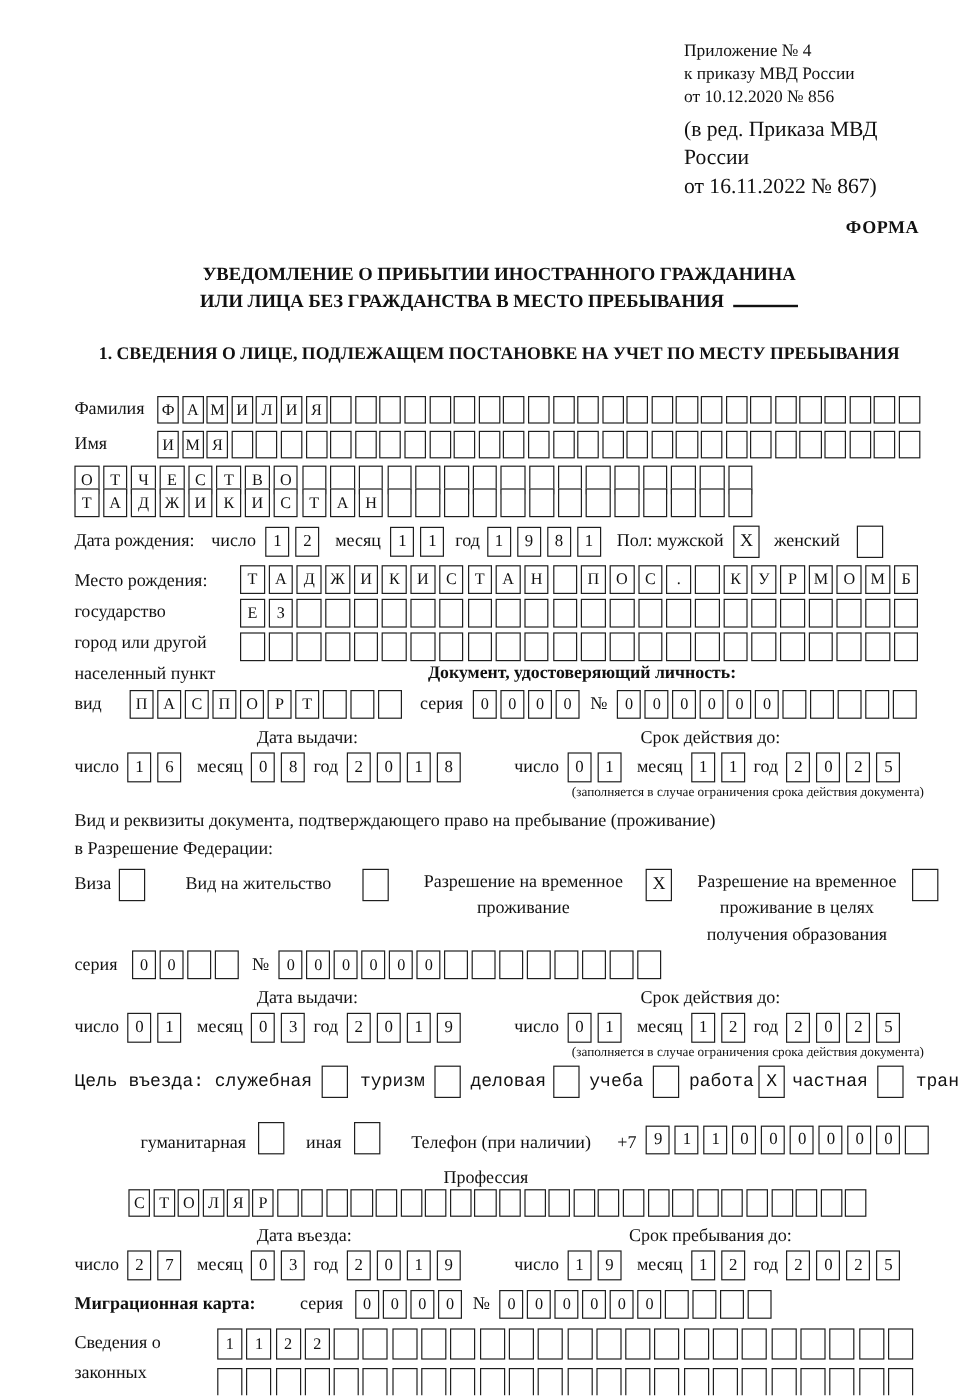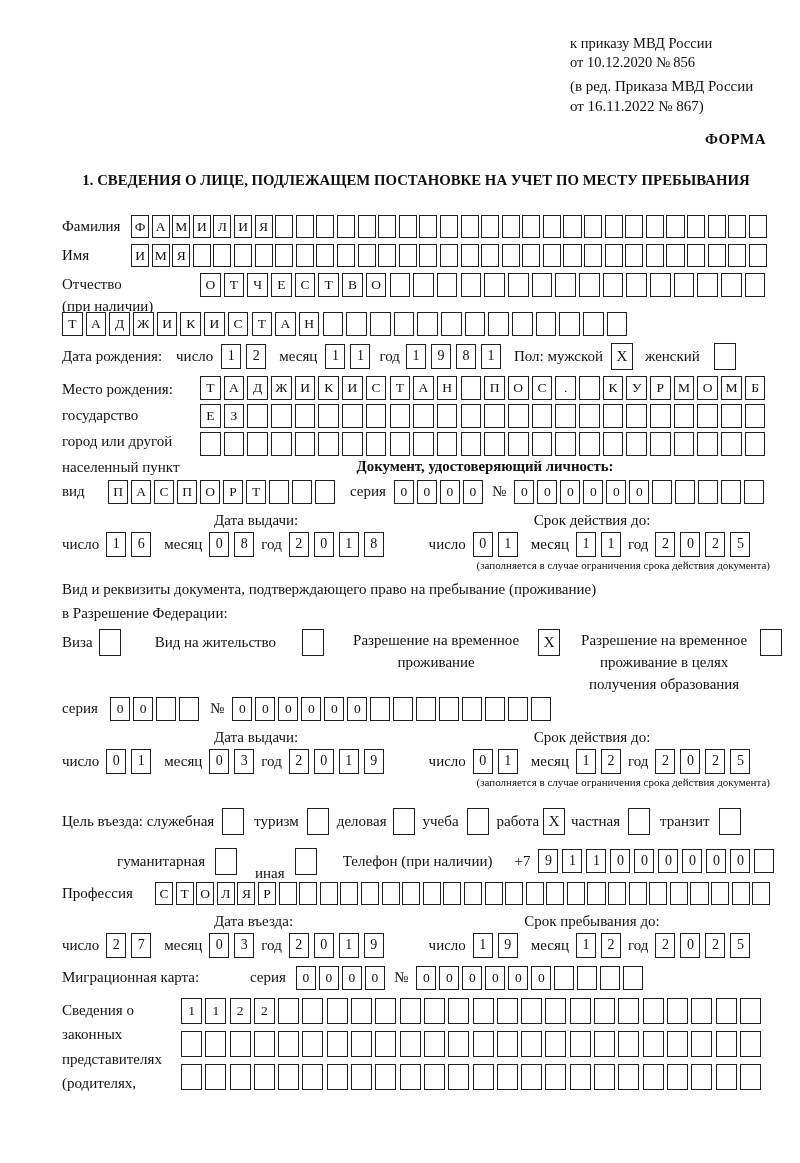--- a/index.html
+++ b/index.html
@@ -1,20 +1,20 @@
 <!DOCTYPE html>
 <html><head>
 <meta charset="utf-8">
 <style>
   html,body{margin:0;padding:0;background:#fff;}
   body{width:800px;height:1163px;font-family:"Liberation Serif","DejaVu Serif",serif;color:#111;}
   .page{box-sizing:border-box;width:800px;height:1163px;padding:34px 30px 0 62px;overflow:hidden;background:#fff;}
 
   .hdr{margin-left:508px;font-size:14.5px;line-height:1.32;}
-  .hdr .rev{font-size:15px;margin-top:5px;line-height:1.32;}
+  .hdr .rev{font-size:18px;margin-top:5px;line-height:1.32;}
   .forma{margin-top:14px;margin-left:508px;text-align:right;padding-right:4px;font-weight:bold;font-size:15px;letter-spacing:.5px;}
 
   .title{margin-top:18px;text-align:center;font-weight:bold;font-size:15.5px;line-height:1.5;}
   .uline{display:inline-block;width:54px;border-bottom:2px solid #111;height:13px;margin-left:8px;}
 
   .sec-head{margin-top:24px;text-align:center;font-weight:bold;font-size:14.8px;}
 
   .frow{display:flex;align-items:center;}
   .frow.top{align-items:flex-start;}
   .lbl{font-size:15px;flex:none;}
@@ -44,29 +44,34 @@
   .note{font-size:11px;text-align:right;margin-top:2px;}
 
   .ckcol{flex:none;text-align:center;font-size:15px;line-height:22px;}
 </style>
 </head>
 <body>
 
 <div class="page">
 
   <div class="hdr">
+    <div>Приложение № 4</div>
     <div>к приказу МВД России</div>
     <div>от 10.12.2020 № 856</div>
     <div class="rev">
       <div>(в ред. Приказа МВД России</div>
       <div>от 16.11.2022 № 867)</div>
     </div>
   </div>
   <div class="forma">ФОРМА</div>
 
+  <div class="title">
+    <div>УВЕДОМЛЕНИЕ О ПРИБЫТИИ ИНОСТРАННОГО ГРАЖДАНИНА</div>
+    <div><span>ИЛИ ЛИЦА БЕЗ ГРАЖДАНСТВА В МЕСТО ПРЕБЫВАНИЯ</span><span class="uline"></span></div>
+  </div>
 
   <div class="sec-head">1. СВЕДЕНИЯ О ЛИЦЕ, ПОДЛЕЖАЩЕМ ПОСТАНОВКЕ НА УЧЕТ ПО МЕСТУ ПРЕБЫВАНИЯ</div>
 
   <div class="frow" style="margin-top:26px;">
     <span class="lbl" style="width:69px;">Фамилия</span>
     <span class="cells r-narrow">
         <span class="cell">Ф</span>
         <span class="cell">А</span>
         <span class="cell">М</span>
         <span class="cell">И</span>
@@ -131,24 +136,20 @@
         <span class="cell"></span>
         <span class="cell"></span>
         <span class="cell"></span>
         <span class="cell"></span>
         <span class="cell"></span>
         <span class="cell"></span>
       </span>
   </div>
 
   <div class="frow top" style="margin-top:6px;">
-    <span class="lbl two-line" style="width:138px;">
-      <span>Отчество</span><br>
-      <span>(при наличии)</span>
-    </span>
     <span class="cells r-wide">
         <span class="cell">О</span>
         <span class="cell">Т</span>
         <span class="cell">Ч</span>
         <span class="cell">Е</span>
         <span class="cell">С</span>
         <span class="cell">Т</span>
         <span class="cell">В</span>
         <span class="cell">О</span>
         <span class="cell"></span>
@@ -503,21 +504,21 @@
             <span class="cell">2</span>
             <span class="cell">0</span>
             <span class="cell">2</span>
             <span class="cell">5</span>
           </span>
       </div>
     </div>
   </div>
   <div class="note">(заполняется в случае ограничения срока действия документа)</div>
 
-  <div class="frow" style="margin-top:20px;">
+  <div class="frow" style="margin-top:5px;font-family:Liberation Mono, monospace;">
     <span class="lbl">Цель въезда: служебная</span>
     <span class="cells r-check" style="margin-left:8px;">
         <span class="cell"></span>
       </span>
     <span class="lbl" style="margin-left:10px;">туризм</span>
     <span class="cells r-check" style="margin-left:8px;">
         <span class="cell"></span>
       </span>
     <span class="lbl" style="margin-left:8px;">деловая</span>
     <span class="cells r-check" style="margin-left:6px;">
@@ -534,21 +535,21 @@
     <span class="lbl" style="margin-left:6px;">частная</span>
     <span class="cells r-check" style="margin-left:8px;">
         <span class="cell"></span>
       </span>
     <span class="lbl" style="margin-left:10px;">транзит</span>
     <span class="cells r-check" style="margin-left:10px;">
         <span class="cell"></span>
       </span>
   </div>
 
-  <div class="frow" style="margin-top:6px;margin-left:55px;">
+  <div class="frow" style="margin-top:6px;margin-left:55px;align-items:flex-end;">
     <span class="lbl">гуманитарная</span>
     <span class="cells r-check" style="margin-left:10px;">
         <span class="cell"></span>
       </span>
     <span class="lbl" style="margin-left:18px;margin-top:24px;">иная</span>
     <span class="cells r-check" style="margin-left:10px;">
         <span class="cell"></span>
       </span>
     <span class="lbl" style="margin-left:26px;">Телефон (при наличии)</span>
     <span class="lbl" style="margin-left:22px;margin-right:8px;">+7</span>
@@ -559,21 +560,21 @@
         <span class="cell">0</span>
         <span class="cell">0</span>
         <span class="cell">0</span>
         <span class="cell">0</span>
         <span class="cell">0</span>
         <span class="cell">0</span>
         <span class="cell"></span>
       </span>
   </div>
 
-  <div class="frow" style="margin-top:0;">
+  <div class="frow" style="margin-top:12px;flex-direction:column;">
     <span class="lbl" style="width:93px;">Профессия</span>
     <span class="cells r-narrow">
         <span class="cell">С</span>
         <span class="cell">Т</span>
         <span class="cell">О</span>
         <span class="cell">Л</span>
         <span class="cell">Я</span>
         <span class="cell">Р</span>
         <span class="cell"></span>
         <span class="cell"></span>
@@ -643,21 +644,21 @@
             <span class="cell">2</span>
             <span class="cell">0</span>
             <span class="cell">2</span>
             <span class="cell">5</span>
           </span>
       </div>
     </div>
   </div>
 
   <div class="frow" style="margin-top:8px;">
-    <span class="lbl" style="width:188px;">Миграционная карта:</span>
+    <span class="lbl" style="width:188px;font-weight:bold;">Миграционная карта:</span>
     <span class="lbl" style="margin-right:10px;">серия</span>
     <span class="cells r-doc">
         <span class="cell">0</span>
         <span class="cell">0</span>
         <span class="cell">0</span>
         <span class="cell">0</span>
       </span>
     <span class="lbl" style="margin-left:6px;margin-right:8px;">№</span>
     <span class="cells r-doc">
         <span class="cell">0</span>

